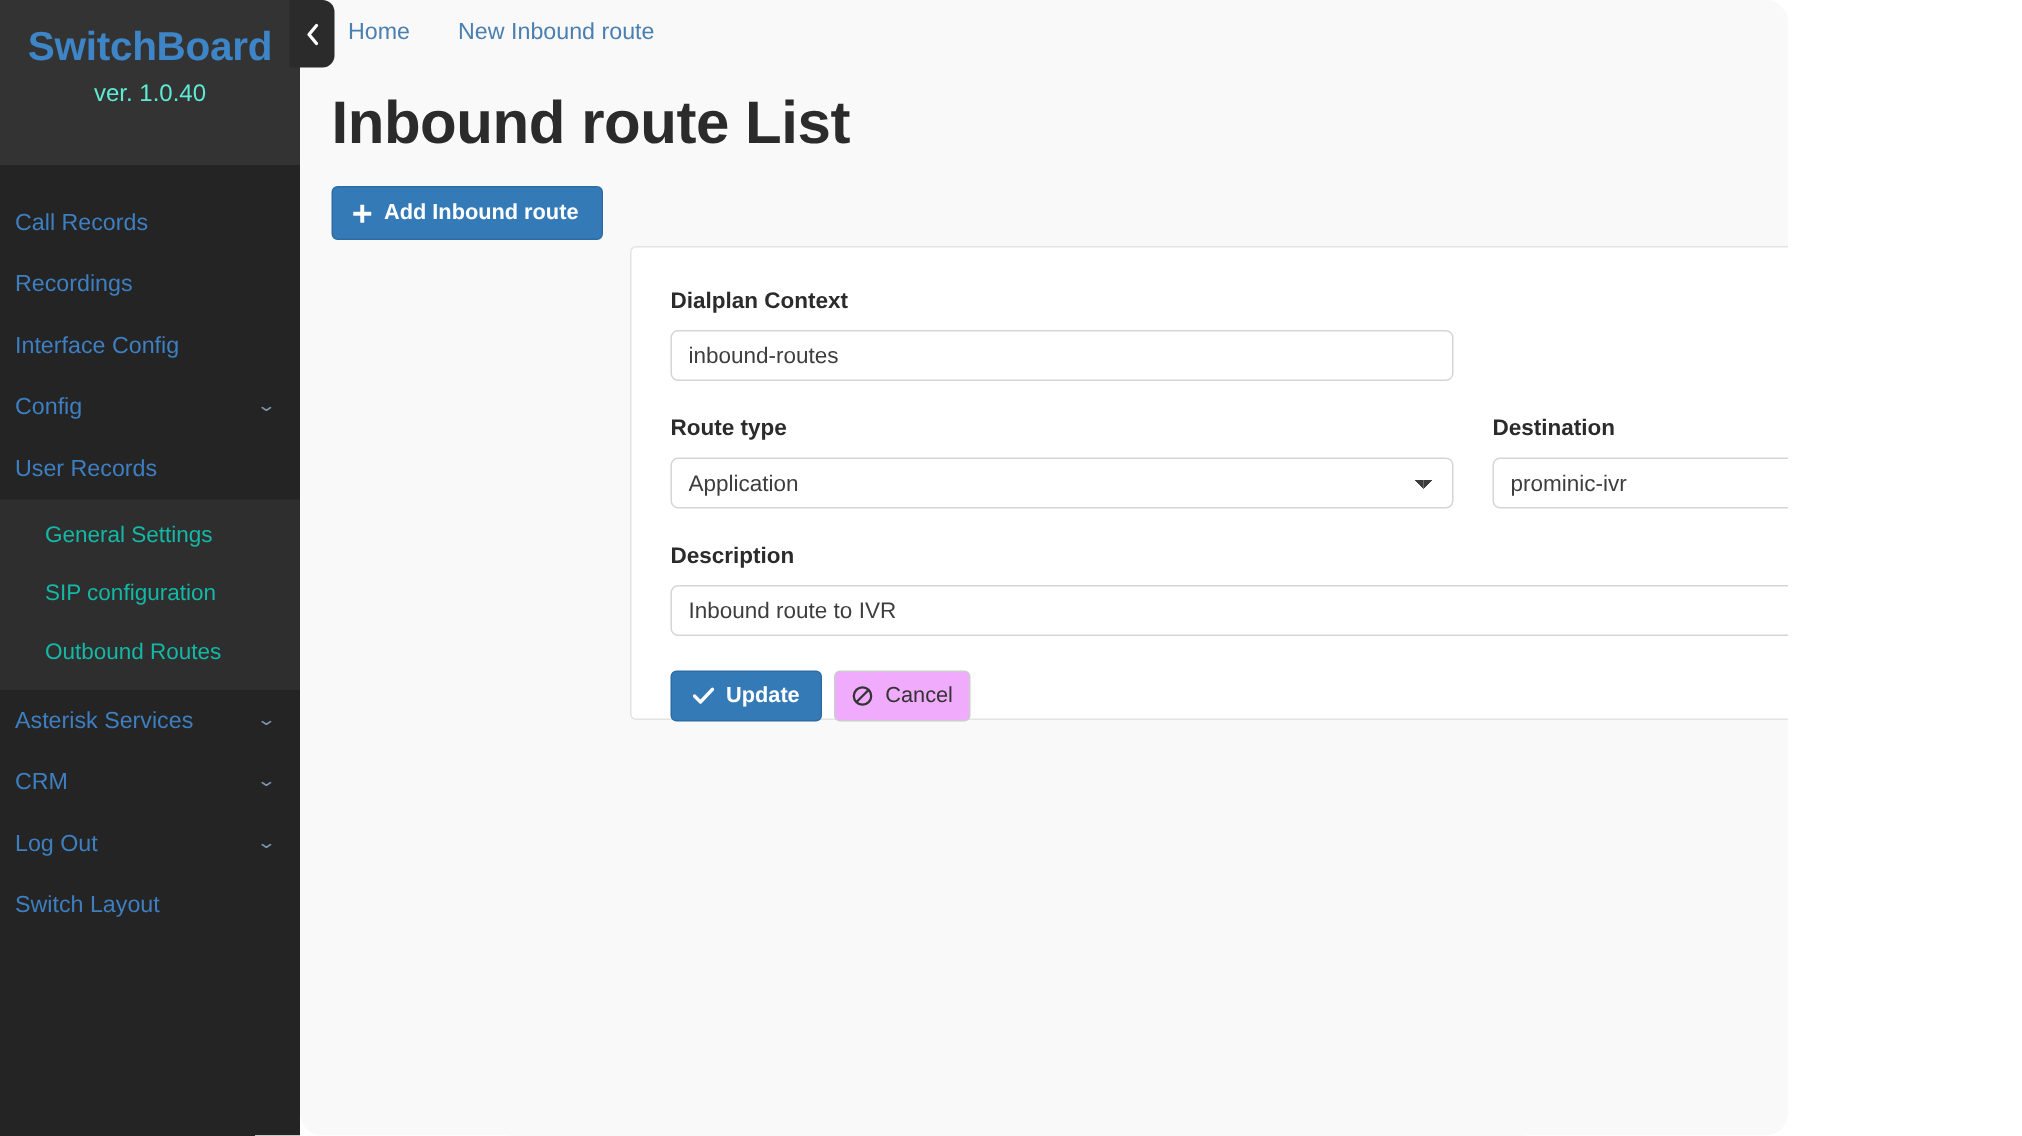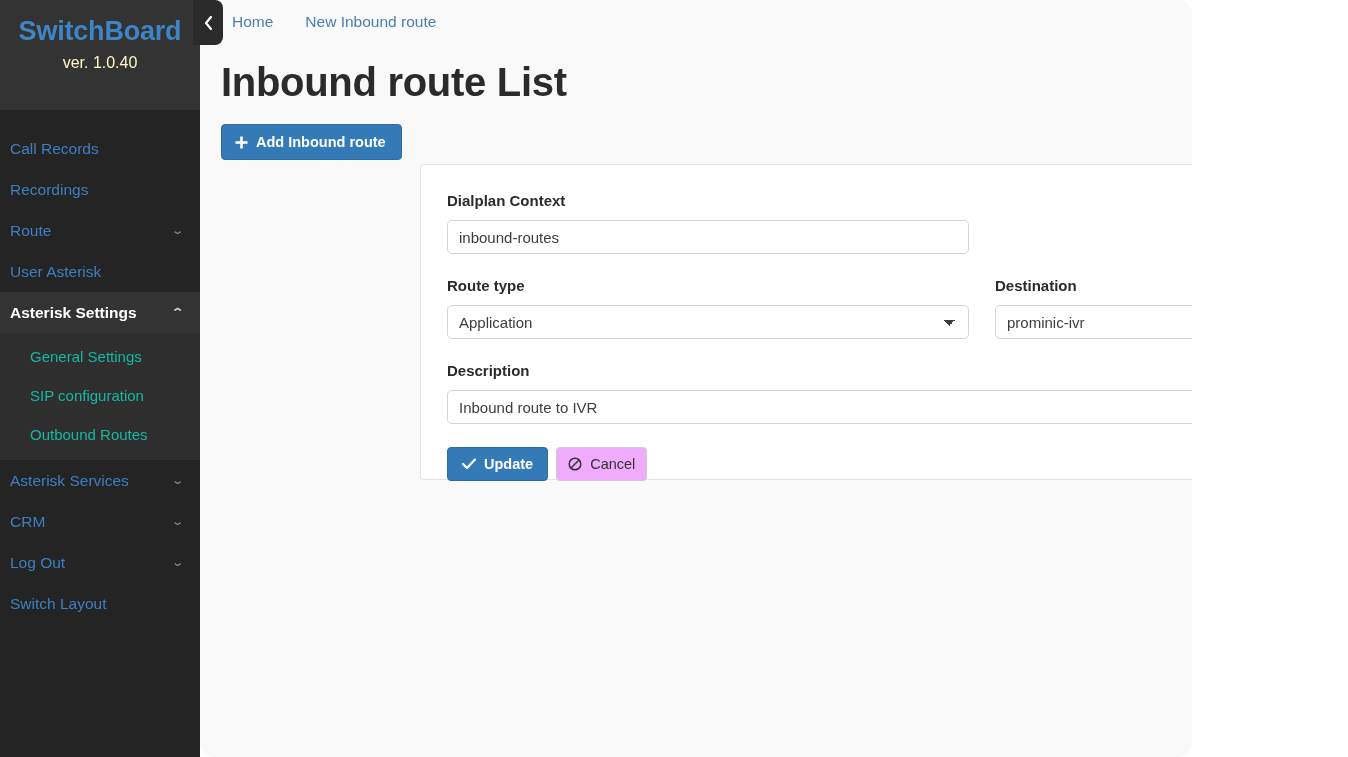--- a/index.html
+++ b/index.html
@@ -27,21 +27,21 @@
     text-align: center;
   }
   .brand {
     color: #3d85c6;
     font-size: 27px;
     font-weight: bold;
     letter-spacing: -0.2px;
     line-height: 34px;
   }
   .version {
-    color: #fef9c3;
+    color: #5eead4;
     font-size: 16px;
     margin-top: 5px;
     line-height: 20px;
   }
 
   .nav { padding-top: 18px; }
   .nav-item {
     display: flex;
     align-items: center;
     justify-content: space-between;
@@ -220,29 +220,28 @@
     </div>
 
     <nav class="nav">
       <div class="nav-item">
         <span>Call Records</span>
       </div>
       <div class="nav-item">
         <span>Recordings</span>
       </div>
       <div class="nav-item">
-        <span>Route</span>
+        <span>Interface Config</span>
+      </div>
+      <div class="nav-item">
+        <span>Config</span>
         <span class="chev">⌄</span>
       </div>
       <div class="nav-item">
-        <span>User Asterisk</span>
-      </div>
-      <div class="nav-item active">
-        <span>Asterisk Settings</span>
-        <span class="chev">⌃</span>
+        <span>User Records</span>
       </div>
 
       <div class="submenu">
         <div class="submenu-item">
           <span>General Settings</span>
         </div>
         <div class="submenu-item">
           <span>SIP configuration</span>
         </div>
         <div class="submenu-item">

